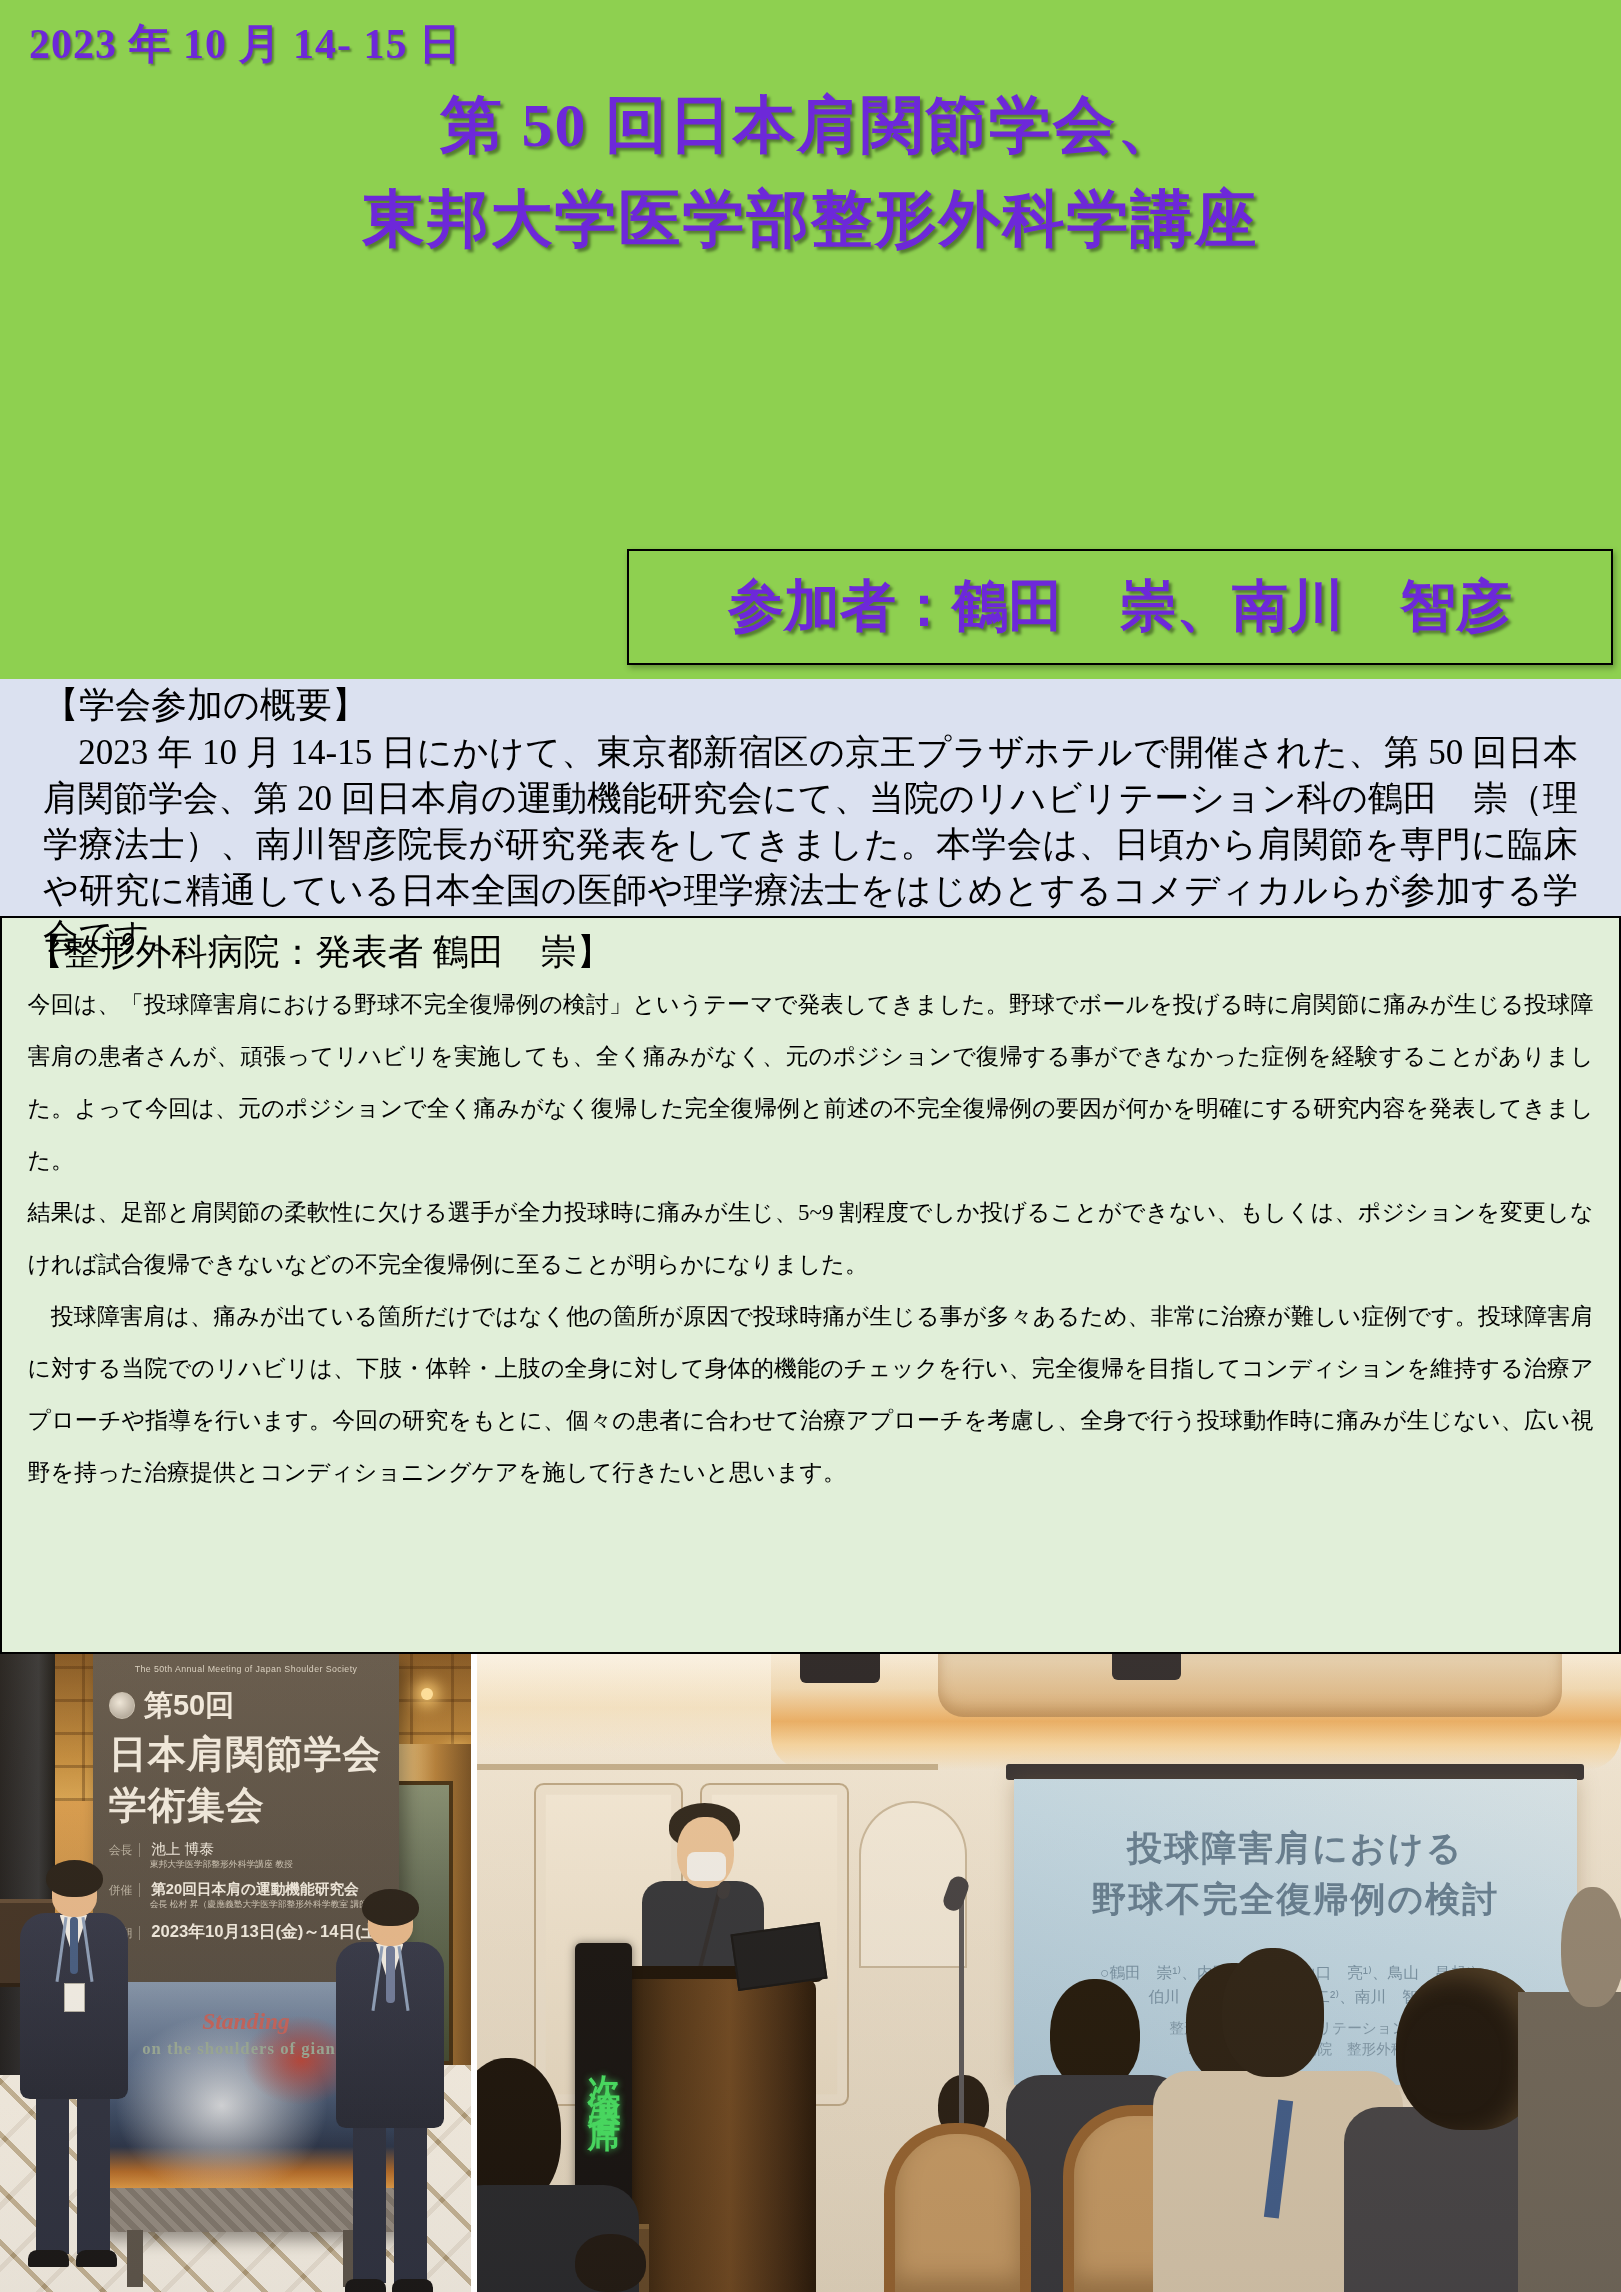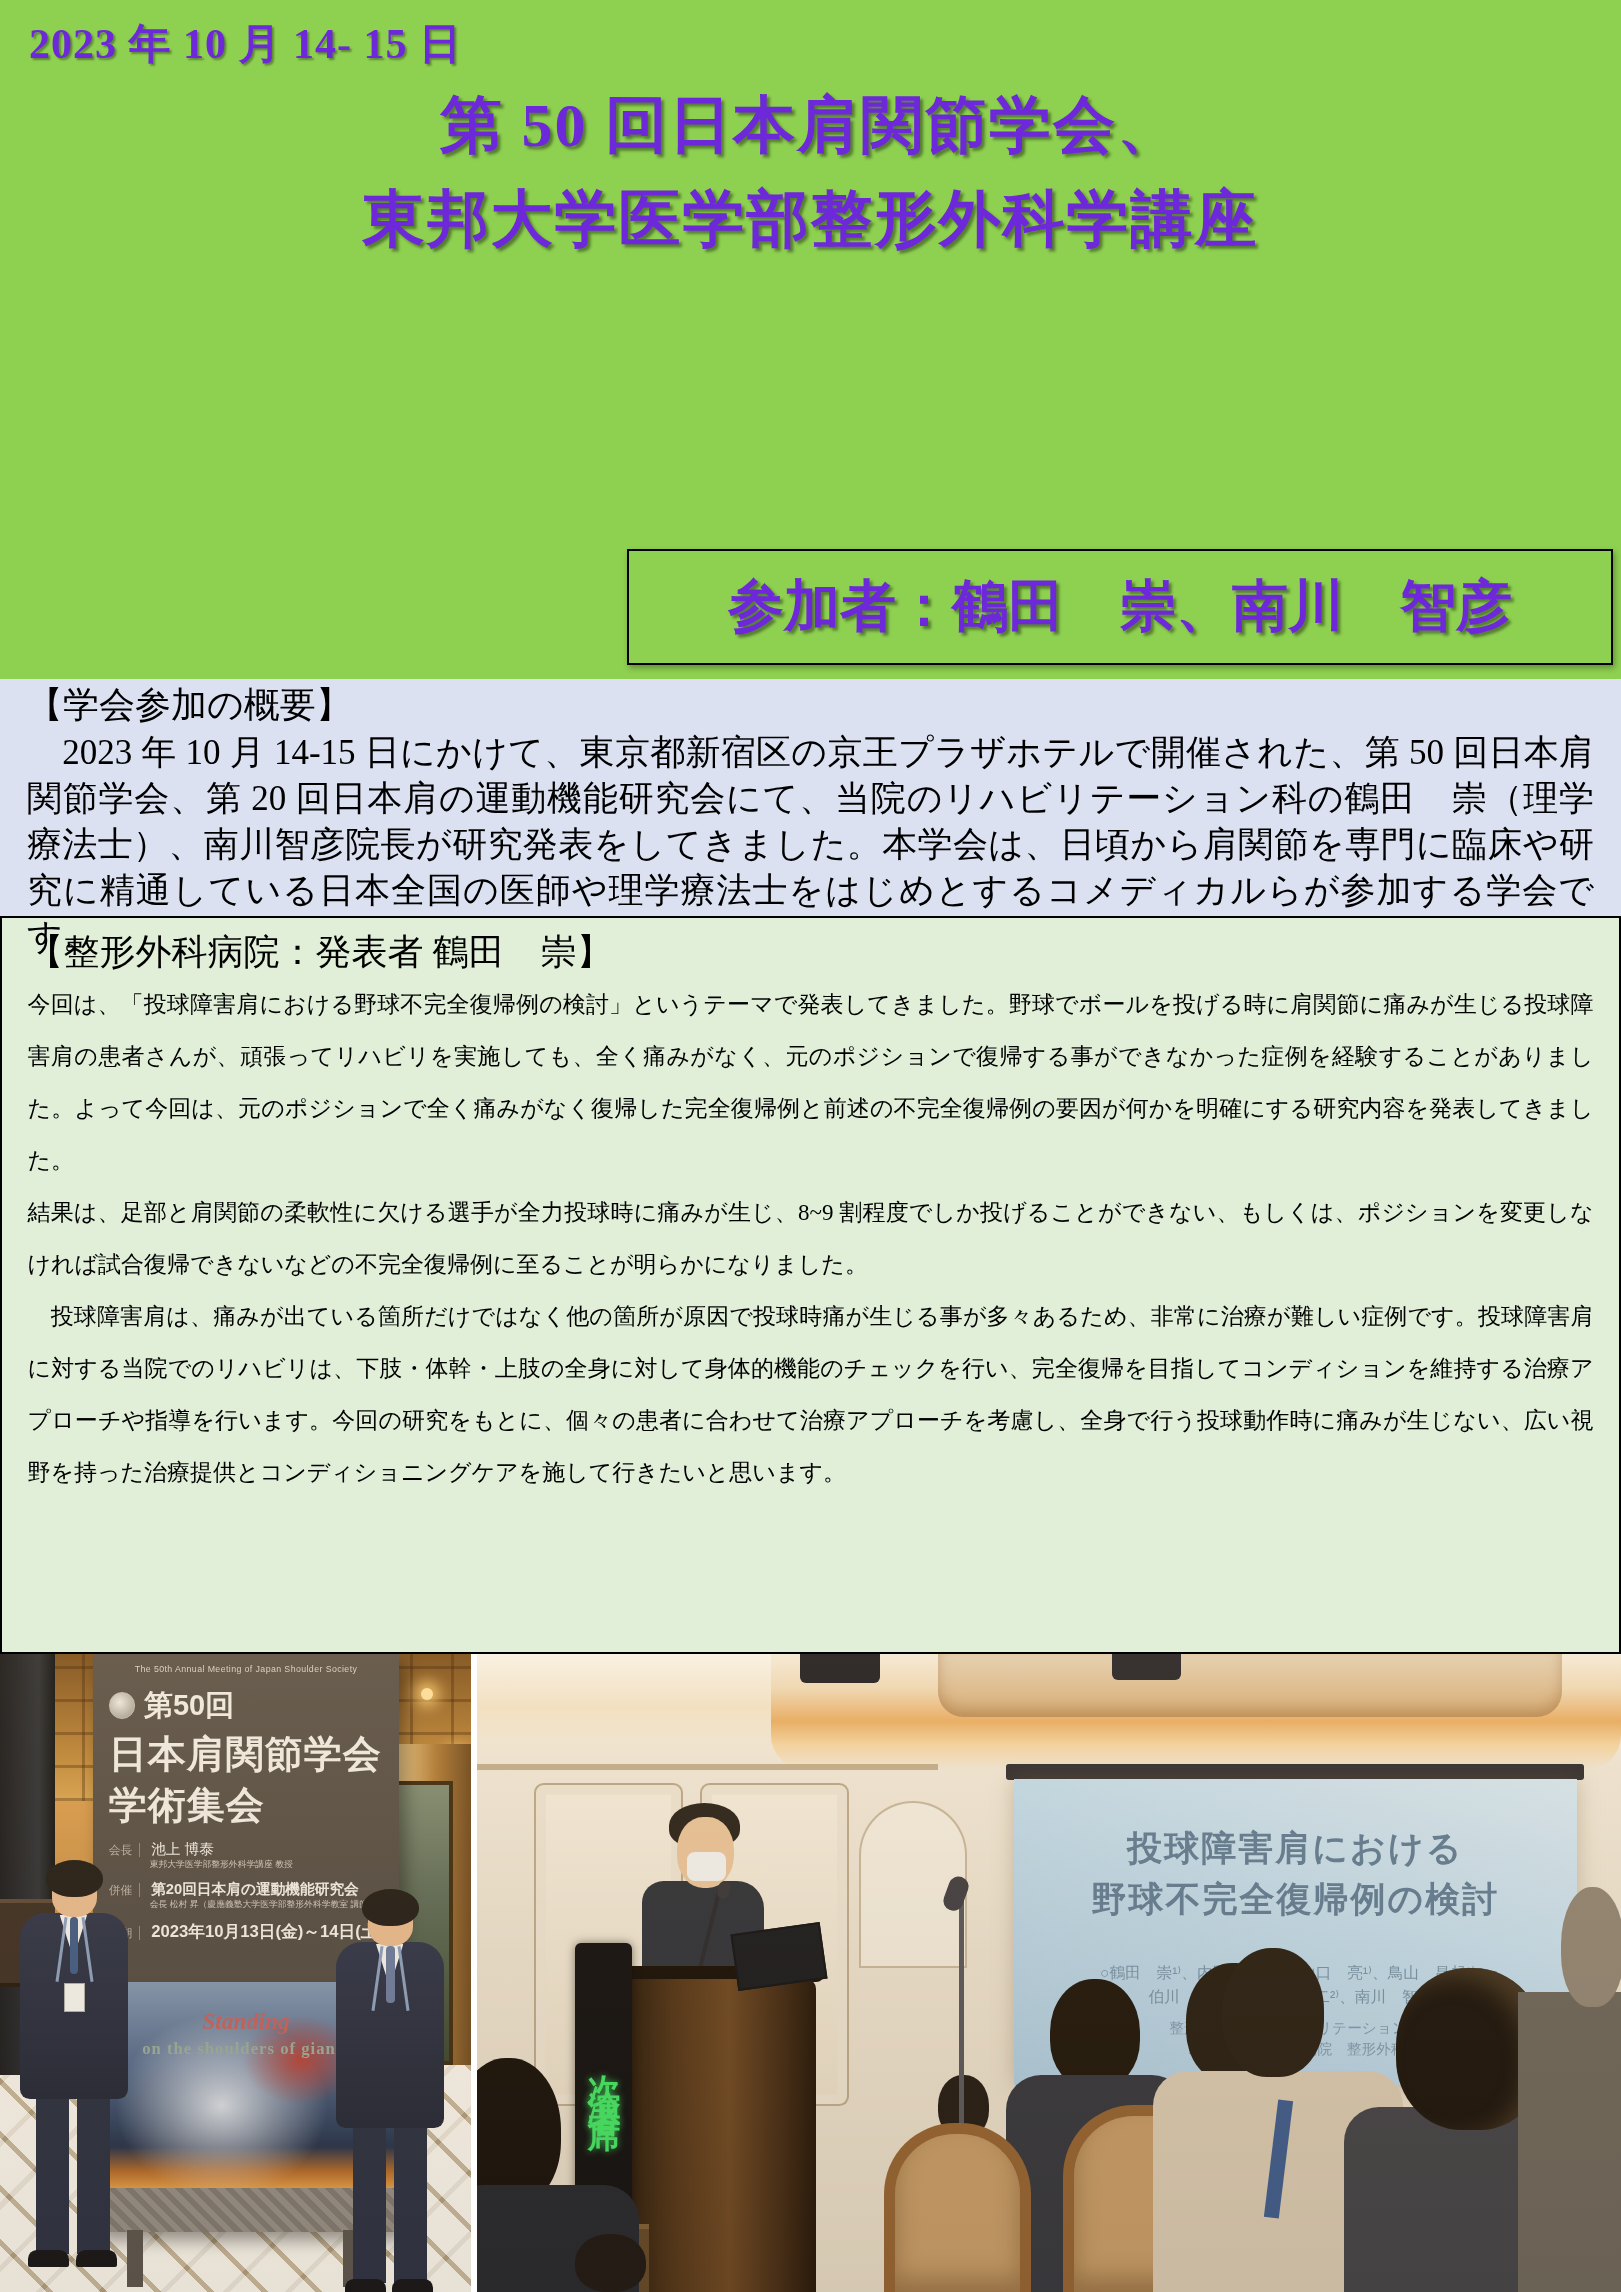--- a/index.html
+++ b/index.html
@@ -12,21 +12,21 @@
                letter-spacing:1px; text-shadow:2px 2px 2px rgba(0,0,0,.35); }
   .hero-titles { position:absolute; top:78px; left:0; right:0; text-align:center; }
   .title-line { font-size:62px; font-weight:700; line-height:94px; letter-spacing:2px;
                 text-shadow:2.9px 2.9px 2.9px rgba(0,0,0,.4); }
   .participant-box { position:absolute; left:627px; right:7.8px; top:549px; height:116px;
                      border:2.9px solid #000; display:flex; align-items:center; justify-content:center;
                      box-shadow:2px 2.9px 5.9px rgba(0,0,0,.3); }
   .participant-box span { font-size:56px; font-weight:700; text-shadow:2.9px 2.9px 2.9px rgba(0,0,0,.4); white-space:nowrap;font-family:Liberation Mono, monospace; }
 
   
-  .overview { height:237px; background:#dbe1f0; padding:2px 27px 0; }
+  .overview { height:237px; background:#dbe1f0; padding:2px 43px 0; }
   .ov-heading { font-size:36px; line-height:49px; }
   .ov-body { font-size:35px; line-height:46px; text-align:justify; }
 
   
   .research { height:738px; background:#e1efd9; border:2.9px solid #000; padding:7.8px 25.5px 0; }
   .rs-heading { font-size:36px; line-height:53px; }
   .rs-p { font-size:23px; line-height:52px; text-align:justify; }
 
   
   .photos { height:638px; display:flex; gap:5.9px; background:#fff; }
@@ -183,21 +183,21 @@
   </header>
 
   <section class="overview">
     <div class="ov-heading">【学会参加の概要】</div>
     <div class="ov-body">　2023 年 10 月 14-15 日にかけて、東京都新宿区の京王プラザホテルで開催された、第 50 回日本肩関節学会、第 20 回日本肩の運動機能研究会にて、当院のリハビリテーション科の鶴田　崇（理学療法士）、南川智彦院長が研究発表をしてきました。本学会は、日頃から肩関節を専門に臨床や研究に精通している日本全国の医師や理学療法士をはじめとするコメディカルらが参加する学会です。</div>
   </section>
 
   <section class="research">
     <div class="rs-heading">【整形外科病院：発表者 鶴田　崇】</div>
     <div class="rs-p"> 今回は、「投球障害肩における野球不完全復帰例の検討」というテーマで発表してきました。野球でボールを投げる時に肩関節に痛みが生じる投球障害肩の患者さんが、頑張ってリハビリを実施しても、全く痛みがなく、元のポジションで復帰する事ができなかった症例を経験することがありました。よって今回は、元のポジションで全く痛みがなく復帰した完全復帰例と前述の不完全復帰例の要因が何かを明確にする研究内容を発表してきました。</div>
-    <div class="rs-p"> 結果は、足部と肩関節の柔軟性に欠ける選手が全力投球時に痛みが生じ、8~9 割程度でしか投げることができない、もしくは、ポジションを変更しなければ試合復帰できないなどの不完全復帰例に至ることが明らかになりました。</div>
+    <div class="rs-p"> 結果は、足部と肩関節の柔軟性に欠ける選手が全力投球時に痛みが生じ、5~9 割程度でしか投げることができない、もしくは、ポジションを変更しなければ試合復帰できないなどの不完全復帰例に至ることが明らかになりました。</div>
     <div class="rs-p">　投球障害肩は、痛みが出ている箇所だけではなく他の箇所が原因で投球時痛が生じる事が多々あるため、非常に治療が難しい症例です。投球障害肩に対する当院でのリハビリは、下肢・体幹・上肢の全身に対して身体的機能のチェックを行い、完全復帰を目指してコンディションを維持する治療アプローチや指導を行います。今回の研究をもとに、個々の患者に合わせて治療アプローチを考慮し、全身で行う投球動作時に痛みが生じない、広い視野を持った治療提供とコンディショニングケアを施して行きたいと思います。</div>
   </section>
 
   <div class="photos">
 
     <figure class="photo photo-left">
       <div class="abs lp-ceiling"></div>
       <div class="abs bulb" style="left:201px; top:39px;"></div>
       <div class="abs bulb" style="left:294px; top:17.6px;"></div>
       <div class="abs bulb" style="left:348px; top:69px;"></div>

